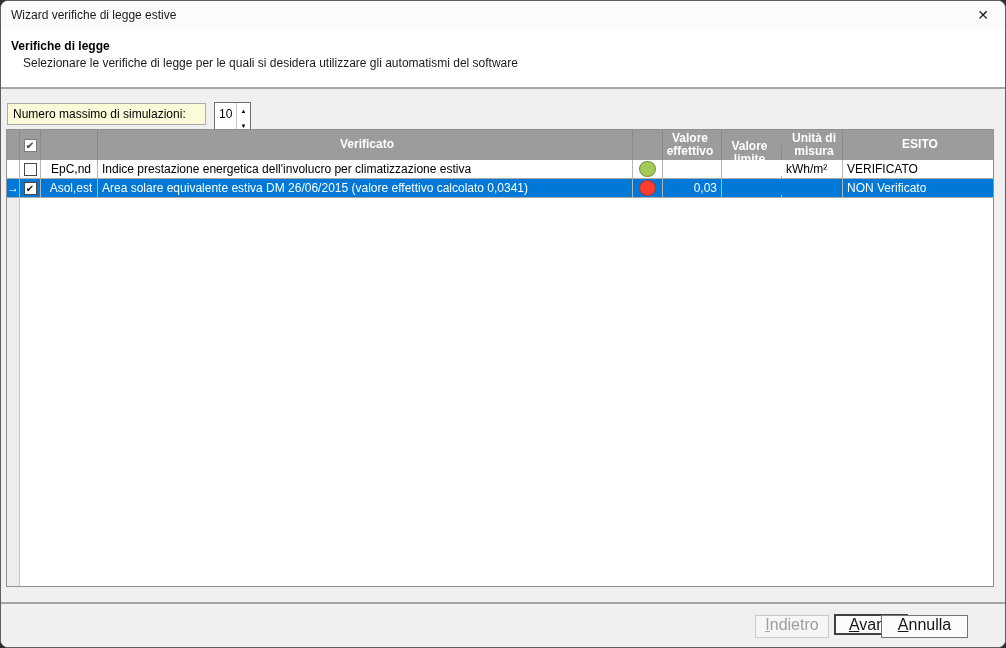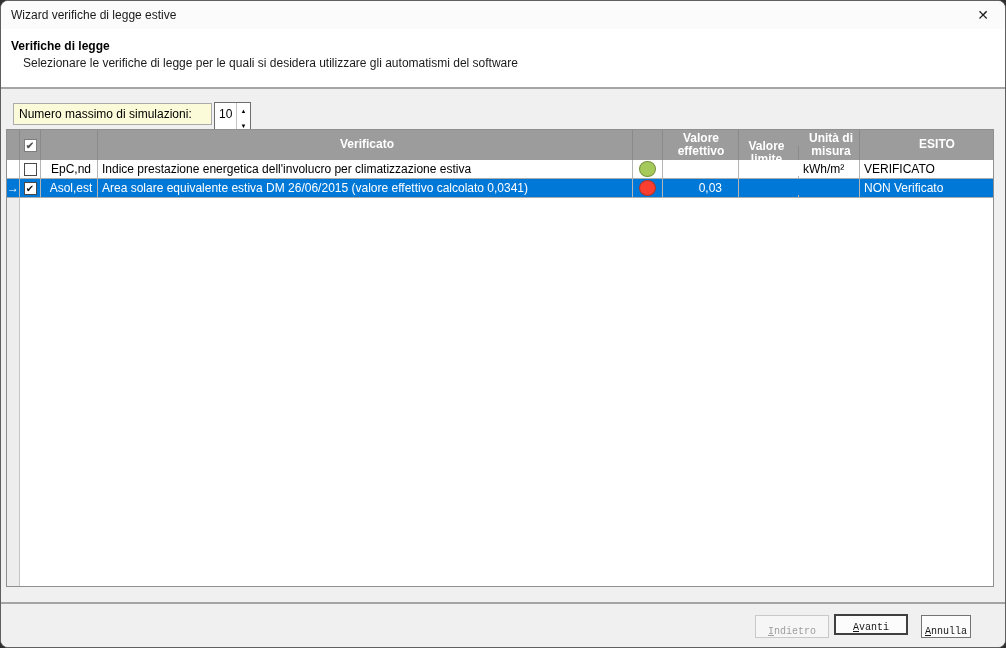--- a/index.html
+++ b/index.html
@@ -15,21 +15,21 @@
     position:absolute; right:6px; top:3px; width:32px; height:22px;
     display:flex; align-items:center; justify-content:center;
     font-size:14px; color:#1f1f1f; cursor:pointer; background:transparent; border:none;
   }
   
   #header { position:absolute; left:0; top:28px; width:100%; height:60px; background:#ffffff; border-bottom:2px solid #a5a5a5; }
   #header .h-title { position:absolute; left:10px; top:10px; font-size:12px; font-weight:bold; color:#000; }
   #header .h-sub   { position:absolute; left:22px; top:27px; font-size:12px; color:#1b1b1b; }
   
   #sim-label {
-    position:absolute; left:12px; top:102px; width:199px; height:22px;
+    position:absolute; left:6px; top:102px; width:199px; height:22px;
     background:#fbfbda; border:1px solid #ababab; font-size:12px; color:#000;
     line-height:20px; padding-left:5px;
   }
   #spinner {
     position:absolute; left:213px; top:101px; width:37px; height:32px;
     background:#ffffff; border:1px solid #6e6e6e; display:flex;
   }
   #spinner .spin-value { flex:1; font-size:12px; color:#000; line-height:22px; padding-left:4px; }
   #spinner .spin-arrows { width:14px; border-left:1px solid #c4c4c4; display:flex; flex-direction:column; }
   #spinner .spin-btn { flex:1; display:flex; align-items:center; justify-content:center; font-size:6px; color:#000; cursor:pointer; }
@@ -46,46 +46,46 @@
   }
   .trow { display:flex; height:19px; flex:0 0 19px; border-bottom:1px solid #ababab; background:#ffffff; color:#000; }
   .trow .cell { font-size:12px; line-height:18px; border-right:1px solid #b5b5b5; overflow:hidden; white-space:nowrap; }
   .trow.selected { background:#0078d7; color:#ffffff; }
   
   .c-ind  { width:13px; flex:0 0 13px; }
   .c-chk  { width:21px; flex:0 0 21px; display:flex; align-items:center; justify-content:center; }
   .c-name { width:57px; flex:0 0 57px; padding-left:4px;text-align:center; }
   .c-desc { width:535px; flex:0 0 535px; padding-left:4px; }
   .c-dot  { width:30px; flex:0 0 30px; display:flex; align-items:center; justify-content:center; }
-  .c-veff { width:59px; flex:0 0 59px; text-align:right; padding-right:16px;margin-left:17px; }
+  .c-veff { width:59px; flex:0 0 59px; text-align:right; padding-right:4px; }
   .c-vlim { width:60px; flex:0 0 60px; text-align:right; padding-right:4px;margin-top:16px; }
   .c-unit { width:61px; flex:0 0 61px; padding-left:4px; }
   .c-res  { width:150px; flex:0 0 150px; padding-left:4px; border-right:none !important; }
   .c-ind { display:flex; align-items:center; justify-content:center; font-size:12px; font-weight:bold; }
   .checkbox {
     width:13px; height:13px; background:#ffffff; border:1px solid #494949;
     font-size:10px; line-height:11px; text-align:center; color:#111;
   }
   .grid-header .checkbox { border-color:#7d7d7d; color:#555; }
   .dot { width:17px; height:16px; border-radius:50%; }
   .dot-green { background:#a6c95c; border:1px solid #75933c; }
   .dot-red   { background:#fa3e30; border:1px solid #b53227; }
   .grid-fill { flex:1; display:flex; }
   .grid-fill .fill-ind { width:13px; flex:0 0 13px; background:#ededed; border-right:1px solid #c4c4c4; }
   .grid-fill .fill-body { flex:1; background:#ffffff; }
   
   #bottombar { position:absolute; left:0; top:601px; width:100%; height:47px; background:#f0f0f0; border-top:2px solid #a5a5a5; }
   .btn {
-    position:absolute; top:11px; height:23px; font-size:10px; color:#161616;
-    background:#fcfcfc; border:1px solid #747474; display:flex; align-items:flex-end; justify-content:center; cursor:pointer;
-    font-family:Liberation Mono, monospace;
+    position:absolute; top:11px; height:23px; font-size:16px; color:#161616;
+    background:#fcfcfc; border:1px solid #747474; display:flex; align-items:flex-start; justify-content:center; cursor:pointer;
+    font-family:Liberation Sans, sans-serif;
   }
   #btn-back   { left:754px; width:74px; color:#9e9e9e; background:#f6f6f6; border:1px solid #c9c9c9; cursor:default; }
   #btn-next   { left:833px; width:74px; top:10px; height:21px; border:2px solid #3f3f3f; }
-  #btn-cancel { left:920px; width:50px; }
+  #btn-cancel { left:880px; width:87px; }
   .accel { text-decoration:underline; }
 </style>
 </head>
 <body>
 
 <div id="window">
 
   <div id="titlebar">
     <span class="title">Wizard verifiche di legge estive</span>
     <button id="close-btn">✕</button>

